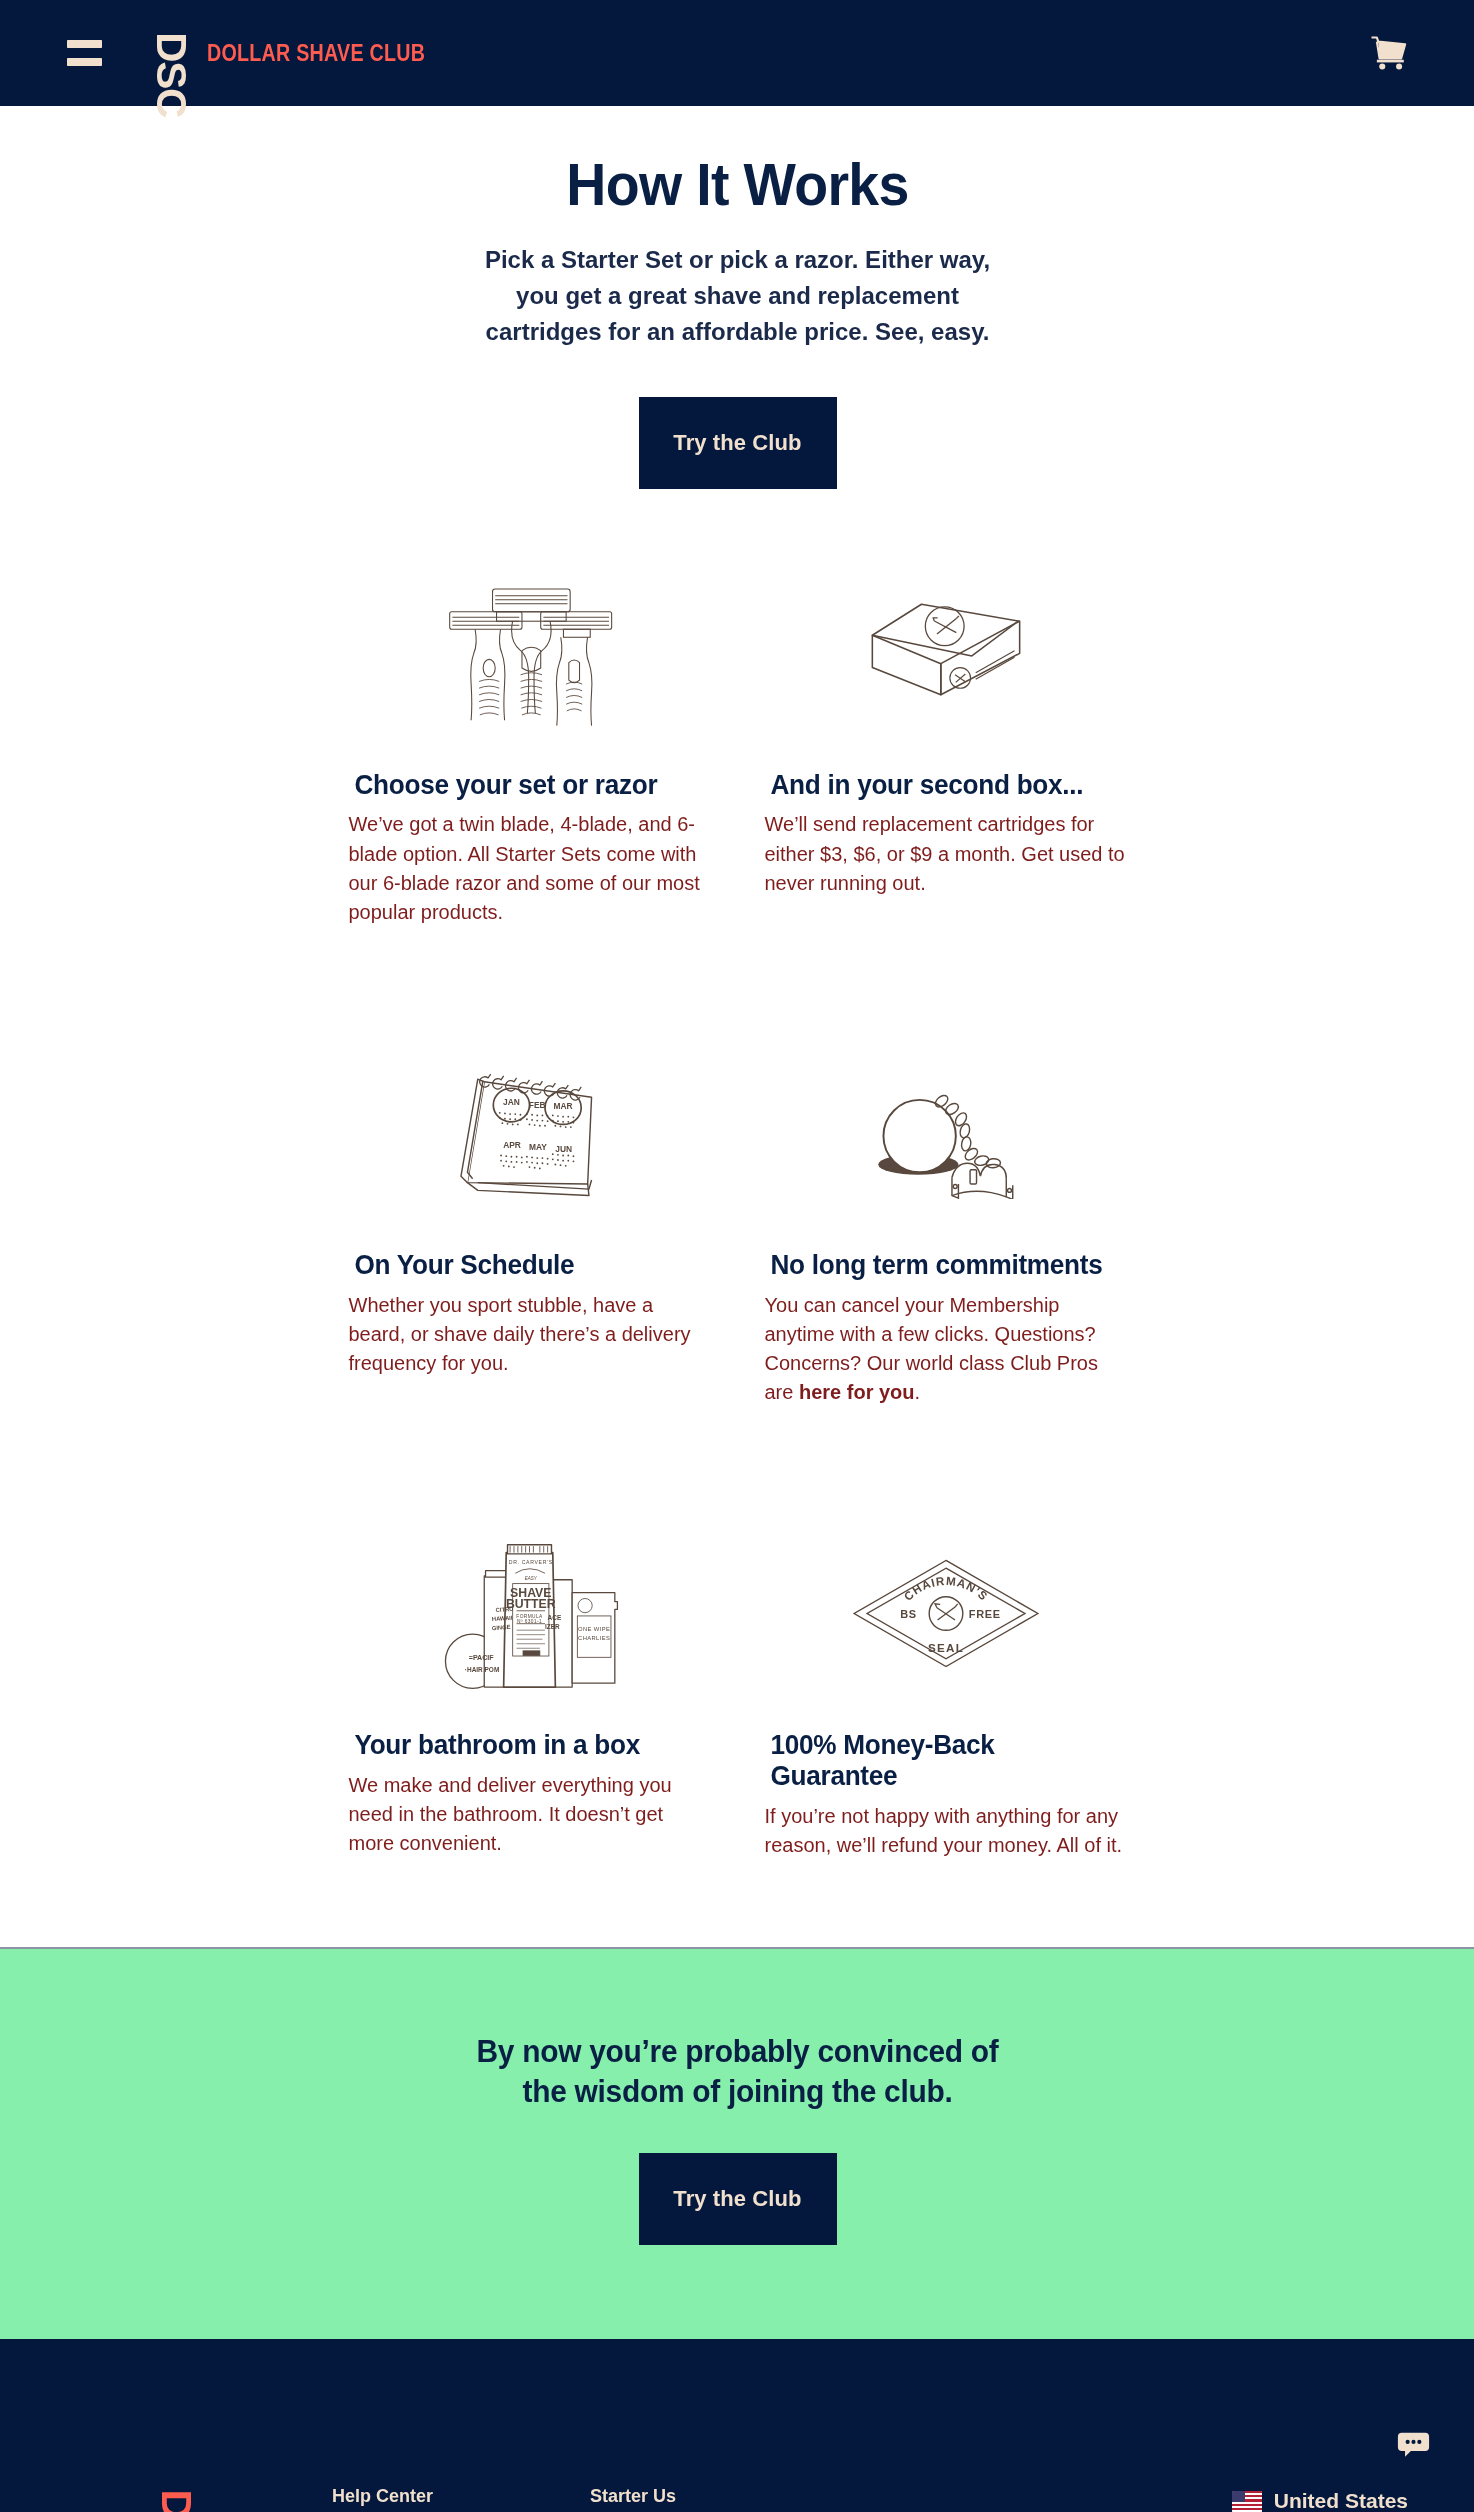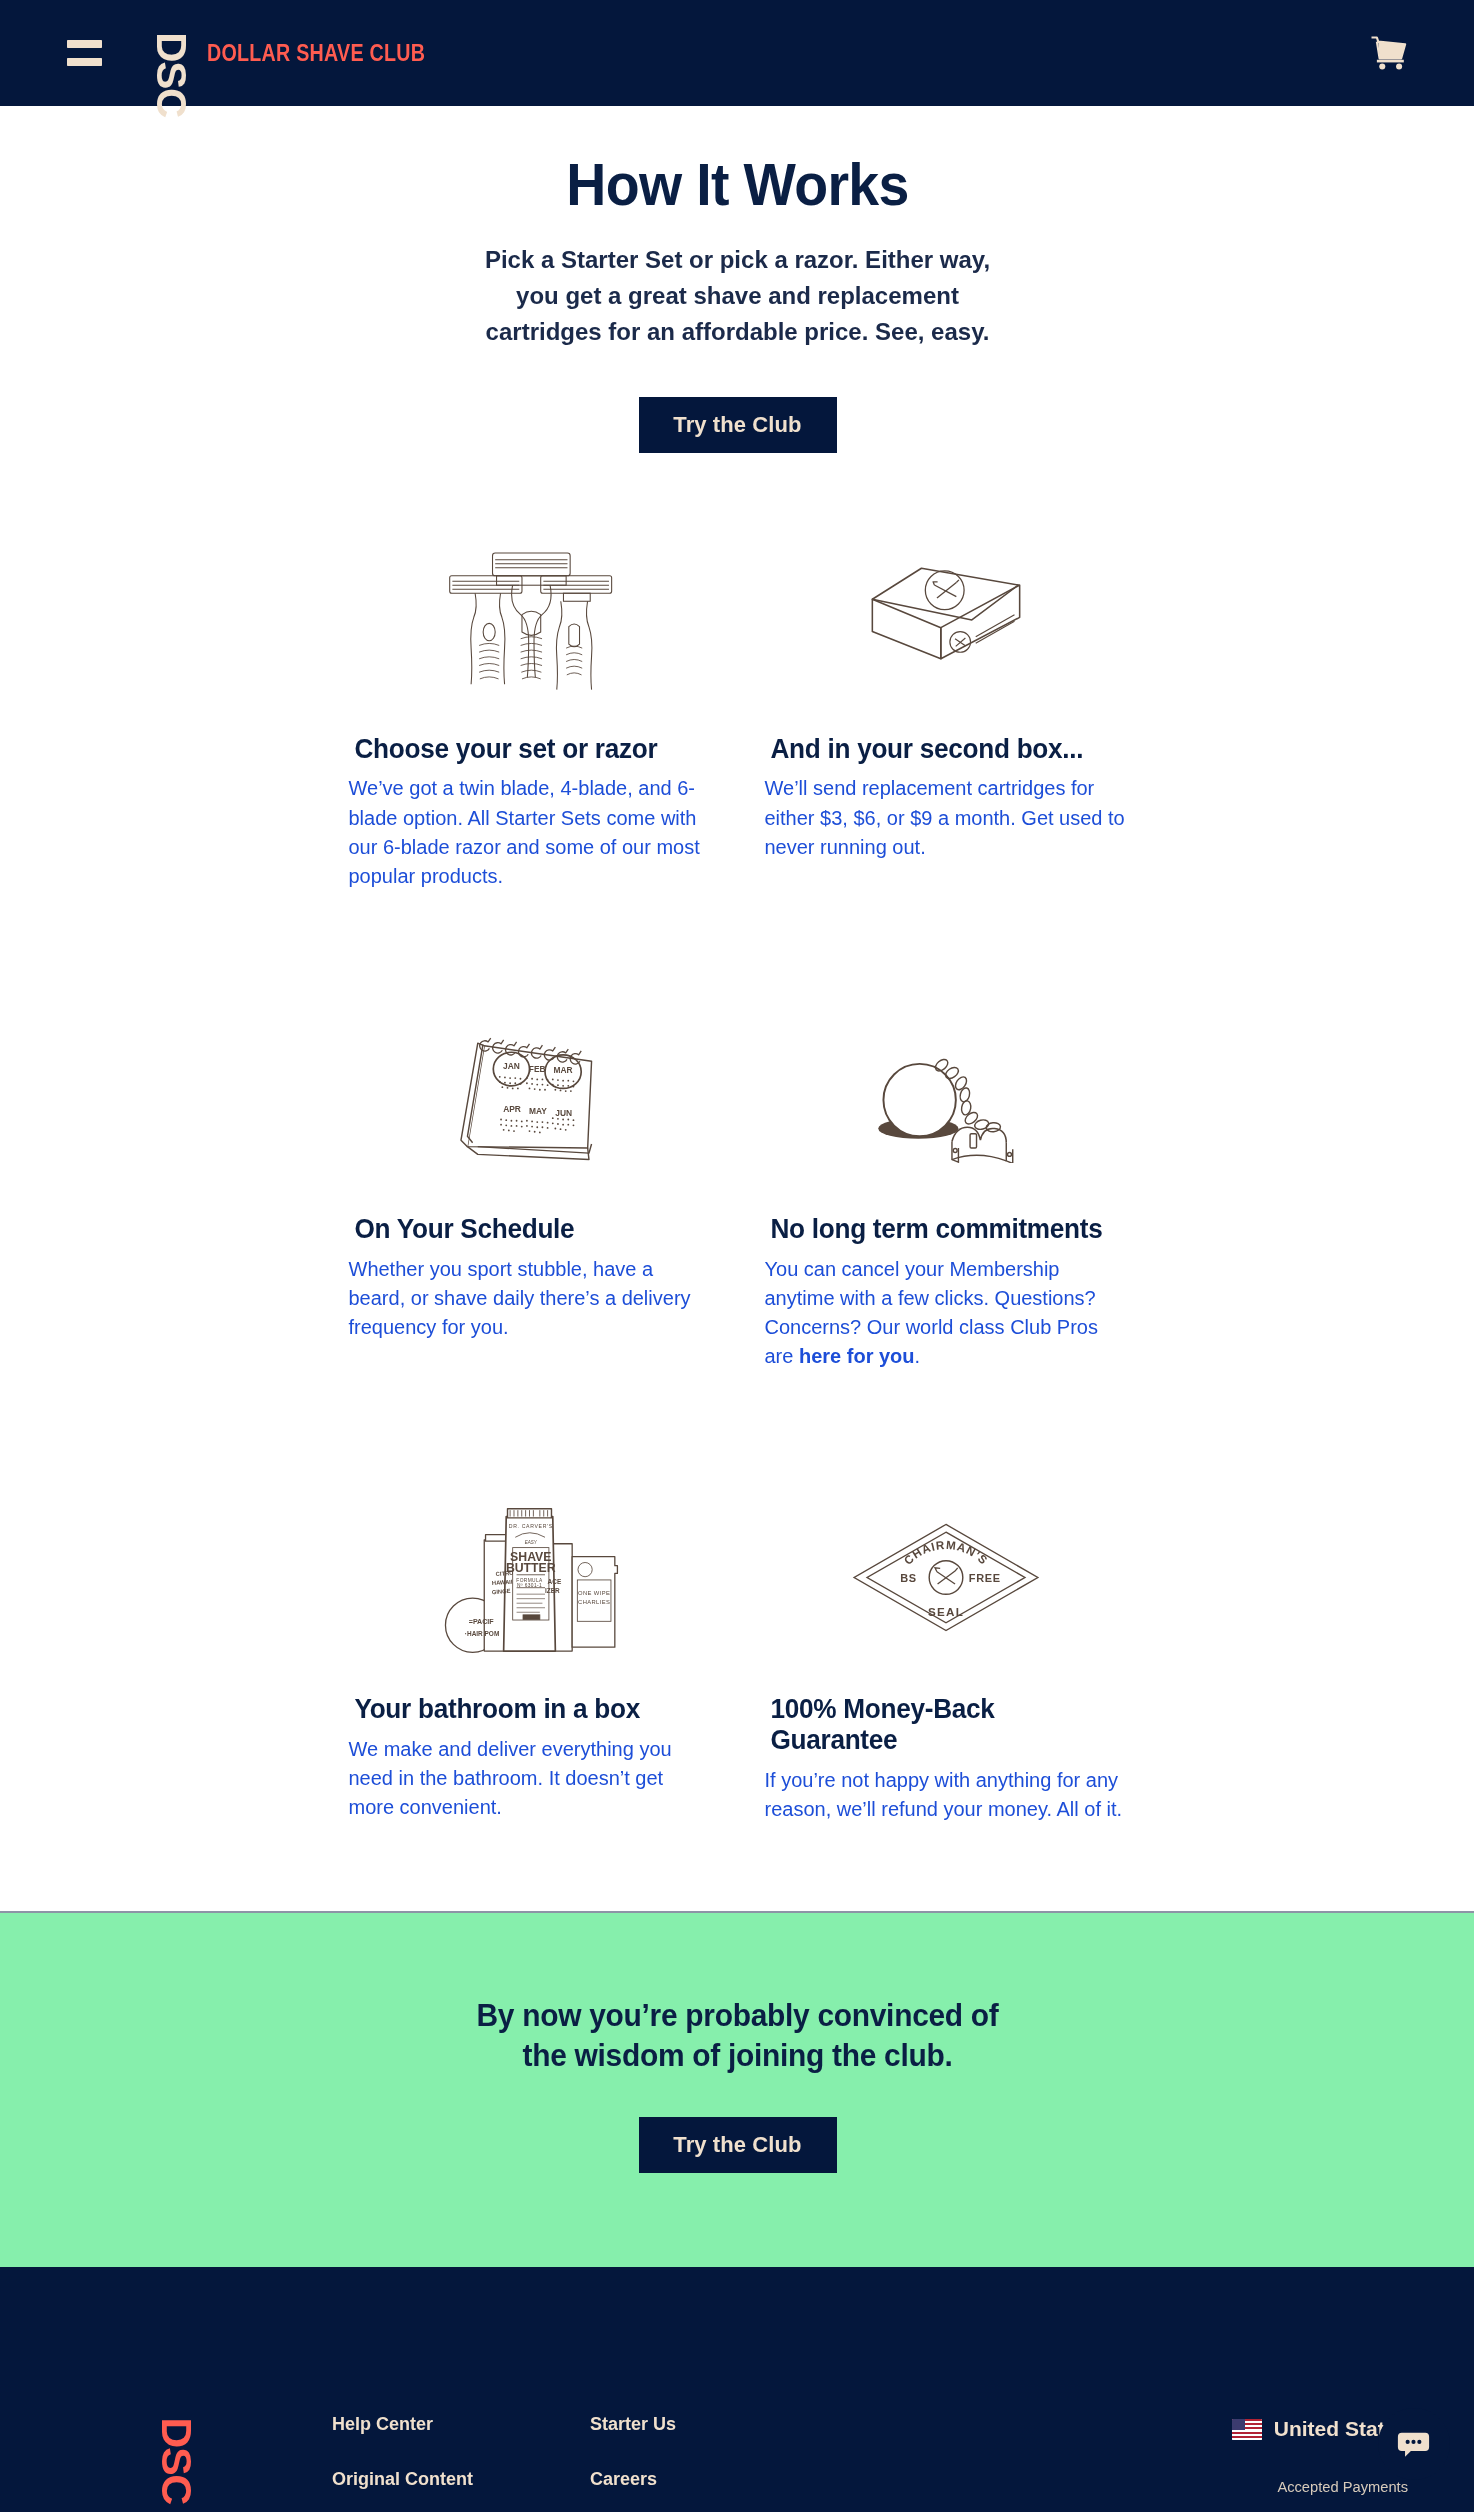--- a/index.html
+++ b/index.html
@@ -73,21 +73,21 @@
     line-height: 1.5;
     color: #1b2a4a;
     font-weight: 700;
   }
   .btn-primary {
     display: inline-block;
     background: #04173c;
     color: #f0e0cd;
     font-size: 22px;
     font-weight: 700;
-    padding: 15px 0;
+    padding: 33px 0;
     width: 198px;
     text-align: center;
     border: none;
     cursor: pointer;
     letter-spacing: 0.1px;
     font-family: "Liberation Sans", sans-serif;
   }
   .hero .btn-wrap { margin-top: 47px; }
 
   
@@ -111,21 +111,21 @@
     font-weight: 900;
     color: #0a1f44;
     letter-spacing: -0.3px;
     line-height: 1.15;
     margin-bottom: 9.4px;
     transform: scaleX(0.97);
   }
   .f-desc {
     font-size: 20px;
     line-height: 1.46;
-    color: #1d4ed8;
+    color: #7f1d1d;
   }
   .f-desc b { font-weight: 800; }
   .row-gap { height: 106px; }
 
   
   .divider { height: 1.3px; background: #8d94a6; width: 100%; }
   .cta {
     text-align: center;
     padding: 82px 0 94px 0;
     background: #86efac;

